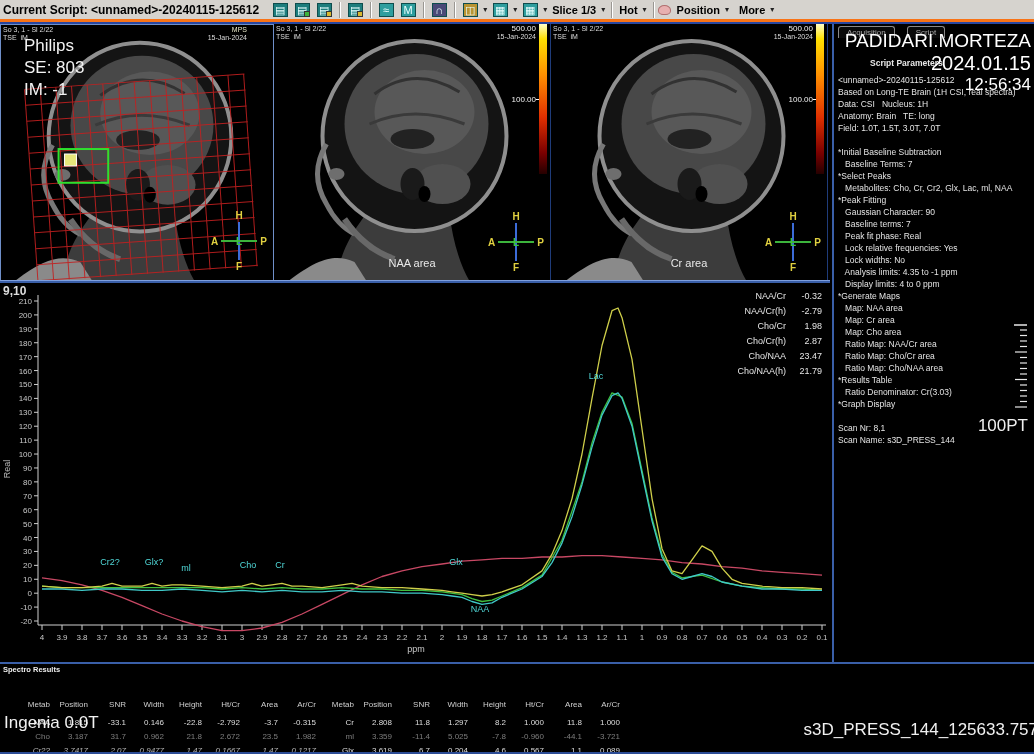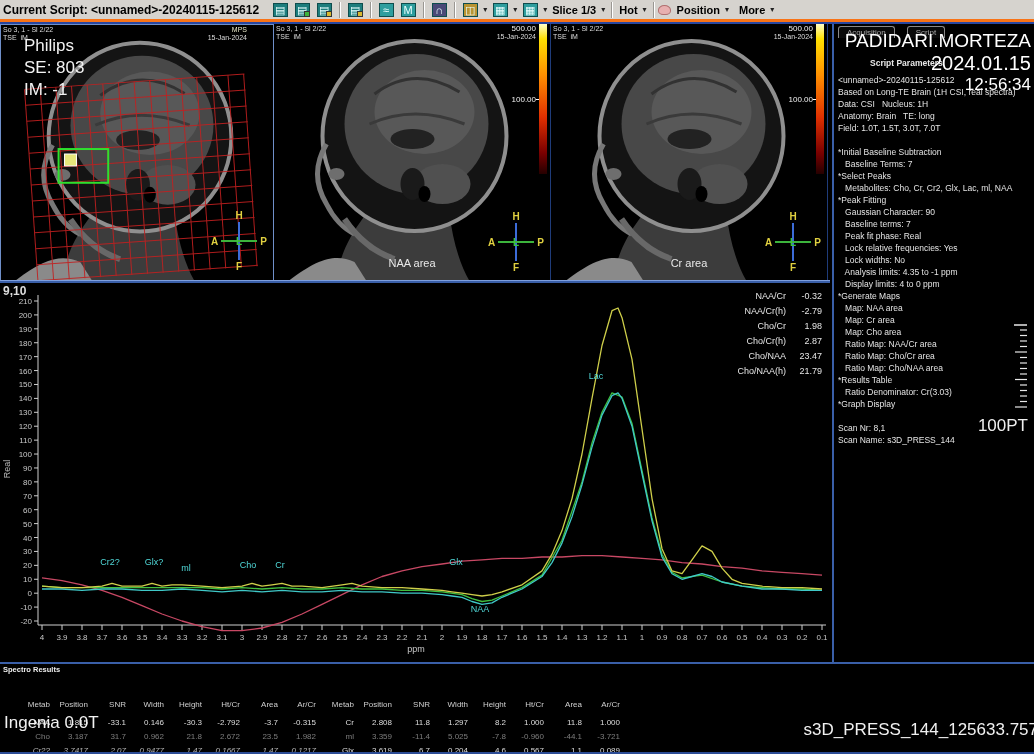--- a/index.html
+++ b/index.html
@@ -520,21 +520,21 @@
           <span class="c-num">Height</span>
           <span class="c-num">Ht/Cr</span>
           <span class="c-num">Area</span>
           <span class="c-num">Ar/Cr</span>
         </div>
         <div class="trow">
           <span class="c-metab">NAA</span>
           <span class="c-num">1.815</span>
           <span class="c-num">-33.1</span>
           <span class="c-num">0.146</span>
-          <span class="c-num">-30.3</span>
+          <span class="c-num">-22.8</span>
           <span class="c-num">-2.792</span>
           <span class="c-num">-3.7</span>
           <span class="c-num">-0.315</span>
         </div>
         <div class="trow dim">
           <span class="c-metab">Cho</span>
           <span class="c-num">3.187</span>
           <span class="c-num">31.7</span>
           <span class="c-num">0.962</span>
           <span class="c-num">21.8</span>

